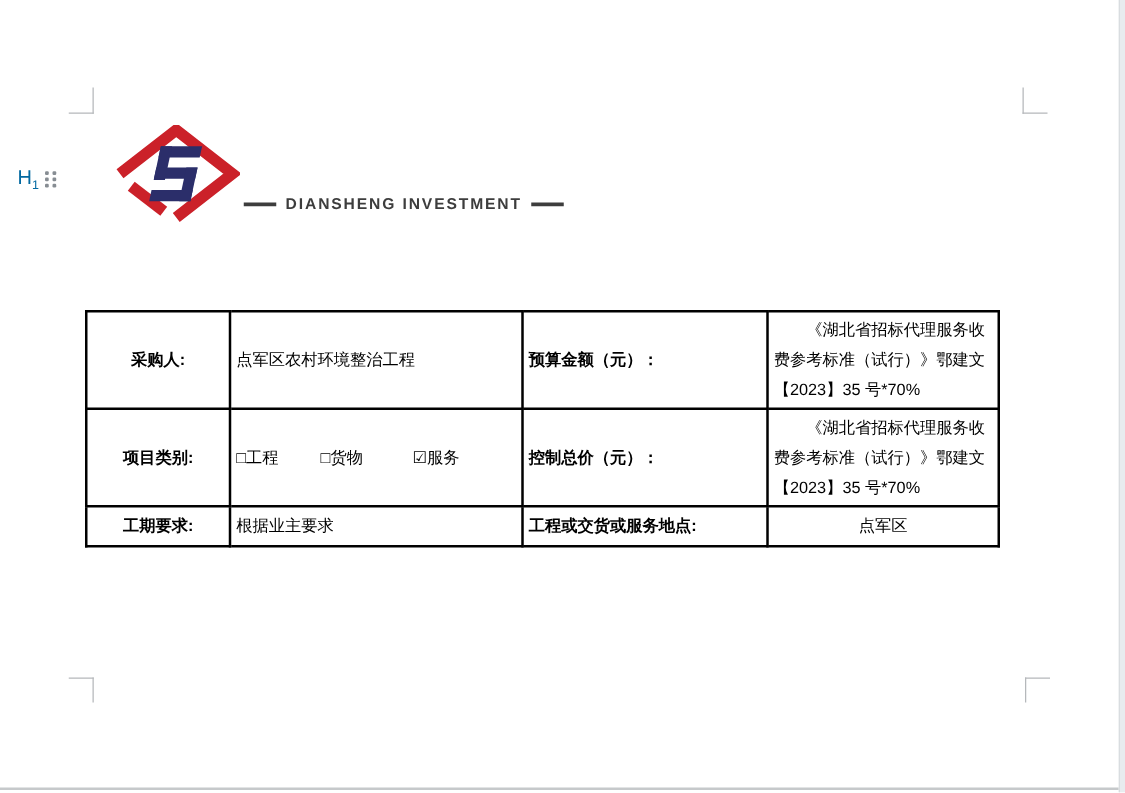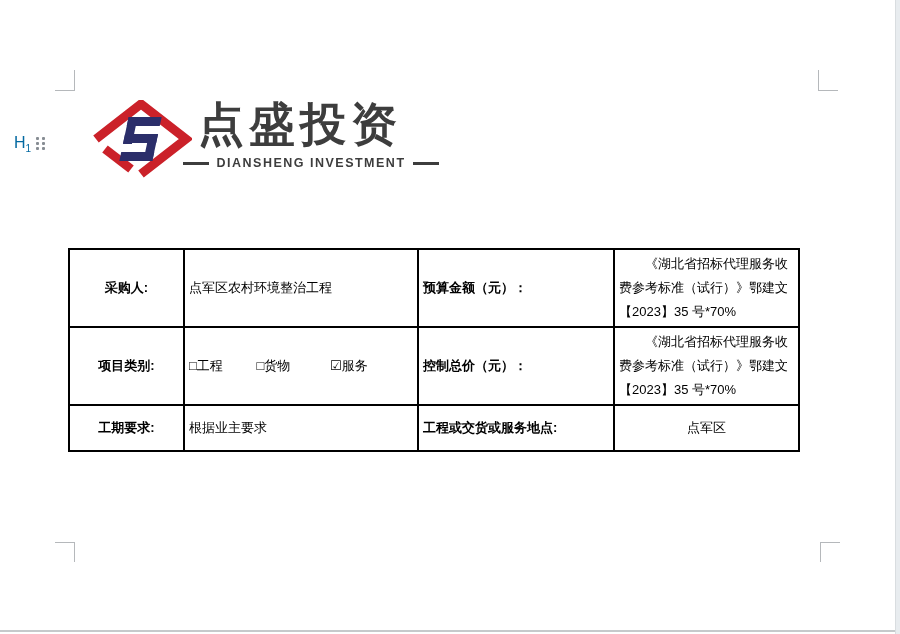--- a/index.html
+++ b/index.html
@@ -22,41 +22,41 @@
   .drag-handle { position:absolute; left:36px; top:137px; display:grid;
                  grid-template-columns:3px 3px; grid-auto-rows:3px;
                  column-gap:3px; row-gap:2px; cursor:grab; }
   .drag-handle i { background:#878d93; border-radius:1px; }
 
   
   .logo-mark { position:absolute; left:90px; top:100px; }
   .logo-cn   { position:absolute; left:198px; top:98px; font-size:46px;
                font-weight:bold; color:#3d3d3d; letter-spacing:5px;
                line-height:52px; white-space:nowrap; }
-  .logo-en-row { position:absolute; left:190px; top:156px; width:242px;
+  .logo-en-row { position:absolute; left:202px; top:156px; width:242px;
                  display:flex; align-items:center; justify-content:center; gap:7px; }
   .logo-en-row .dash { width:26px; height:3px; background:#3d3d3d; flex:0 0 auto; }
   .logo-en { font-size:12.5px; font-weight:bold; color:#3d3d3d;
              letter-spacing:1.5px; white-space:nowrap; }
 
   
   .doc-title { position:absolute; left:0; top:201px; width:896px;
                text-align:center; font-size:23px; font-weight:bold; color:#000;
                letter-spacing:1px; white-space:nowrap; }
   .doc-title .u { border-bottom:2px solid #000; padding-bottom:2px;
                   padding-right:11px; }
 
   
   table.info { position:absolute; left:68px; top:248px; width:730px;
                border-collapse:collapse; table-layout:fixed;
                font-size:13px; color:#000; }
   table.info td { border:2px solid #000; vertical-align:middle;
                   padding:2px 4px; line-height:24px; overflow:hidden; }
   tr.r1 { height:52px; } tr.r2 { height:73px; } tr.r3 { height:73px; }
-  tr.r4 { height:39px; } tr.r5 { height:46px; }
+  tr.r4 { height:39px; } tr.r5 { height:32px; }
   td.lbl  { font-weight:bold; text-align:center; }
   td.lbl3 { font-weight:bold; text-align:left; padding-left:7px; }
   td.val  { text-align:left; padding-left:8px; }
   td.val b{ font-weight:bold; }
   td.v4   { text-align:left; padding-left:4px; padding-right:4px; }
   td.v4.indent { text-indent:2em; }
   td.v4.center { text-align:center; text-indent:0; }
   .cb-item { white-space:nowrap; }
   .cb-gap1 { margin-right:30px; } .cb-gap2 { margin-right:36px; }
 </style>
@@ -98,21 +98,20 @@
     <g transform="translate(51,39) skewX(-12)">
       <g fill="#2b2e6a">
         <rect x="-17" y="-22" width="33" height="9"></rect>
         <rect x="-17" y="-22" width="9" height="27"></rect>
         <rect x="-17" y="-5" width="33" height="9"></rect>
         <rect x="7" y="-5" width="9" height="27"></rect>
         <rect x="-17" y="13" width="33" height="9"></rect>
       </g>
     </g>
   </svg>
-  <div class="logo-cn">点盛投资</div>
   <div class="logo-en-row">
     <span class="dash"></span>
     <span class="logo-en">DIANSHENG INVESTMENT</span>
     <span class="dash"></span>
   </div>
 
 
   <table class="info">
     <colgroup>
         <col style="width:115px">

